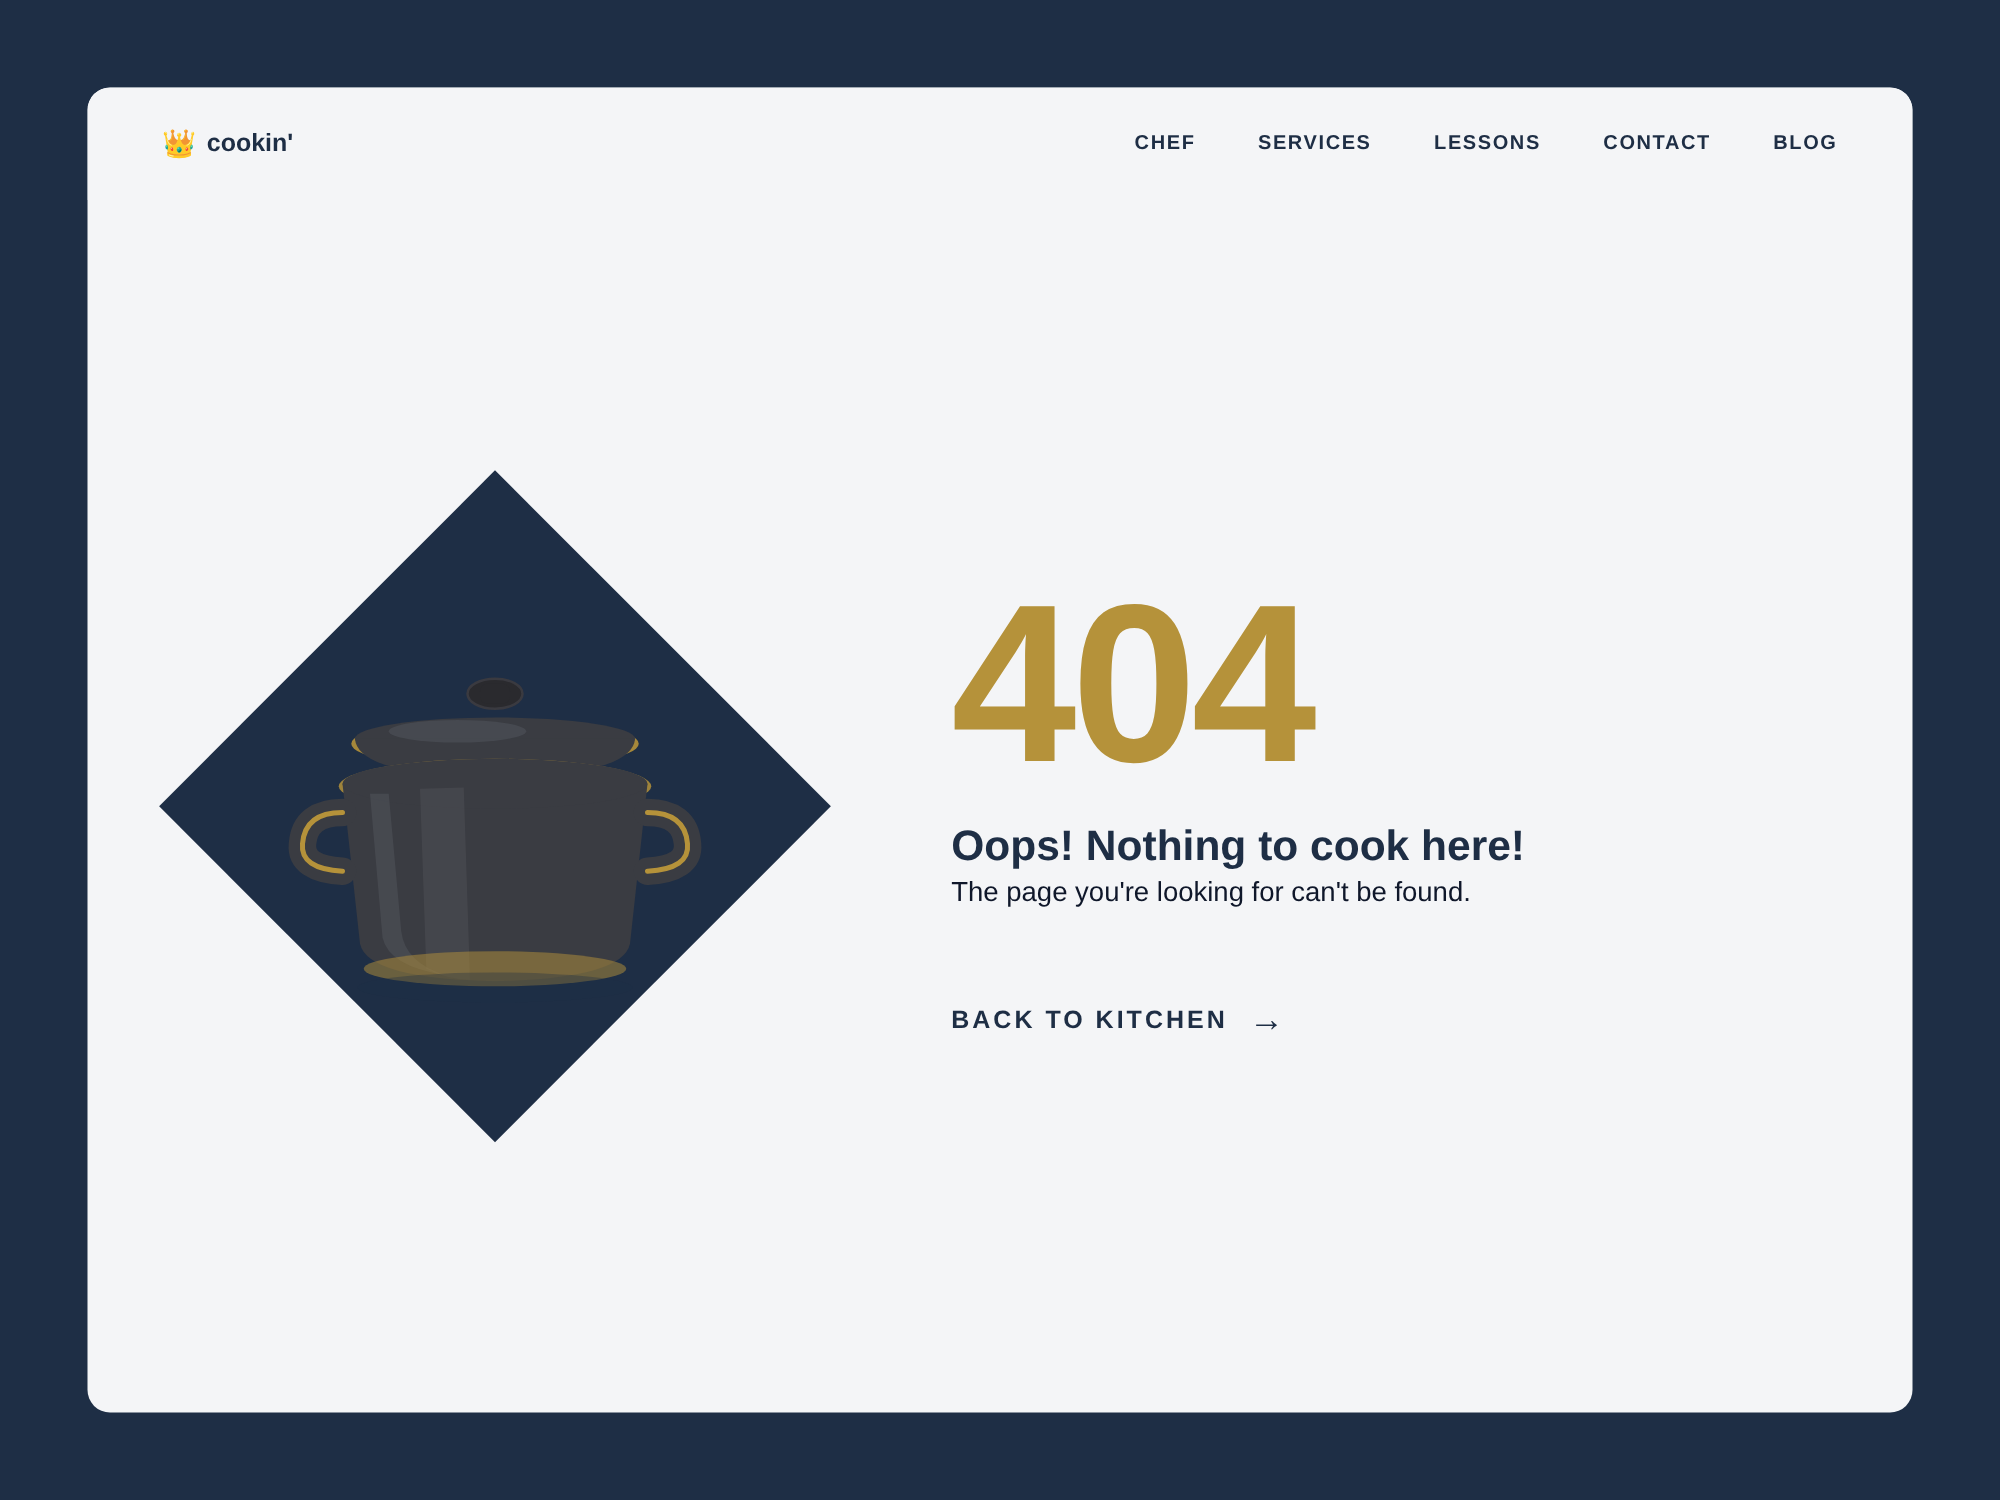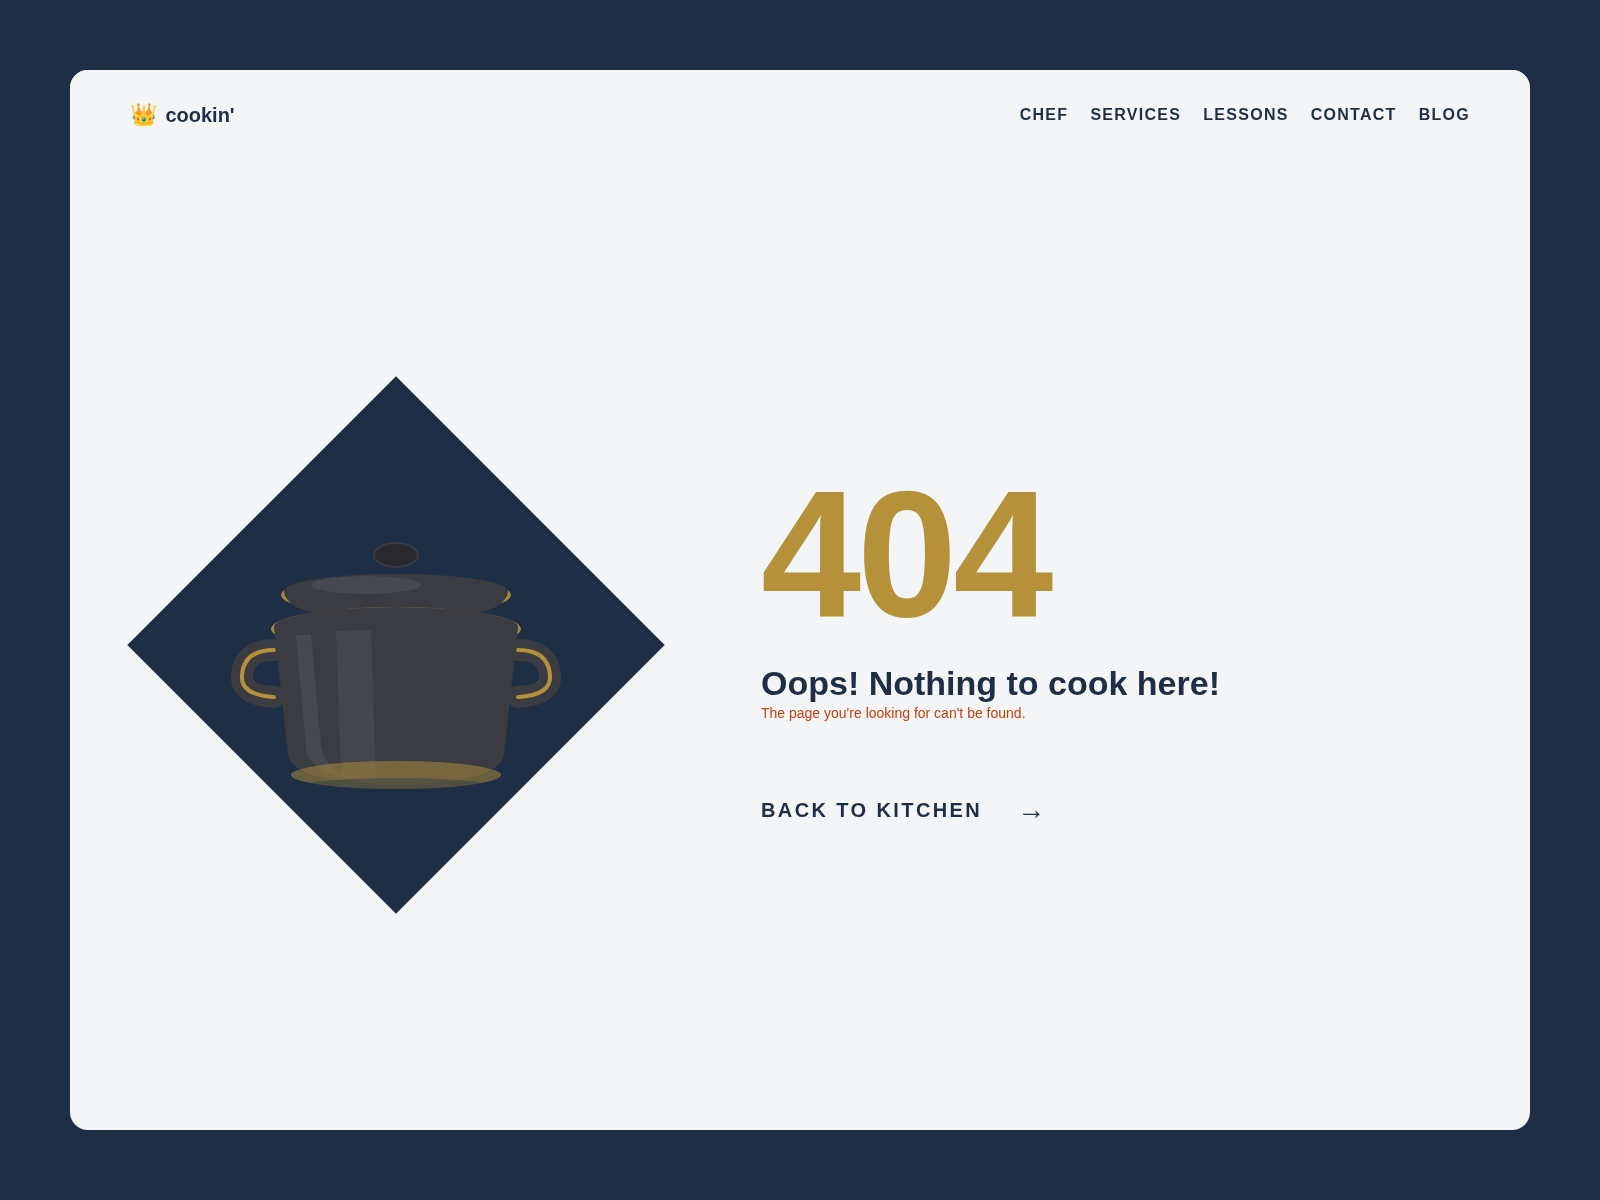--- a/index.html
+++ b/index.html
@@ -48,21 +48,21 @@
       cursor: pointer;
     }
 
     .logo-icon {
       font-size: 22px;
     }
 
     .nav {
       display: flex;
       align-items: flex-start;
-      gap: 22px;
+      gap: 50px;
     }
 
     .nav-item {
       font-size: 16px;
       font-weight: 600;
       color: #1e2e45;
       letter-spacing: 0.08em;
       text-transform: uppercase;
       cursor: pointer;
       text-decoration: none;
@@ -144,30 +144,30 @@
     }
 
     .error-title {
       font-size: 34px;
       font-weight: 700;
       color: #1e2e45;
       margin-bottom: 0;
     }
 
     .error-desc {
-      font-size: 14px;
-      color: #c2410c;
+      font-size: 22px;
+      color: #0f172a;
       margin-bottom: 70px;
       line-height: 1.5;
     }
 
     .back-btn {
       display: flex;
       align-items: center;
-      gap: 35px;
+      gap: 17px;
       cursor: pointer;
       background: none;
       border: none;
       padding: 0;
     }
 
     .back-btn-text {
       font-size: 20px;
       font-weight: 700;
       color: #1e2e45;

